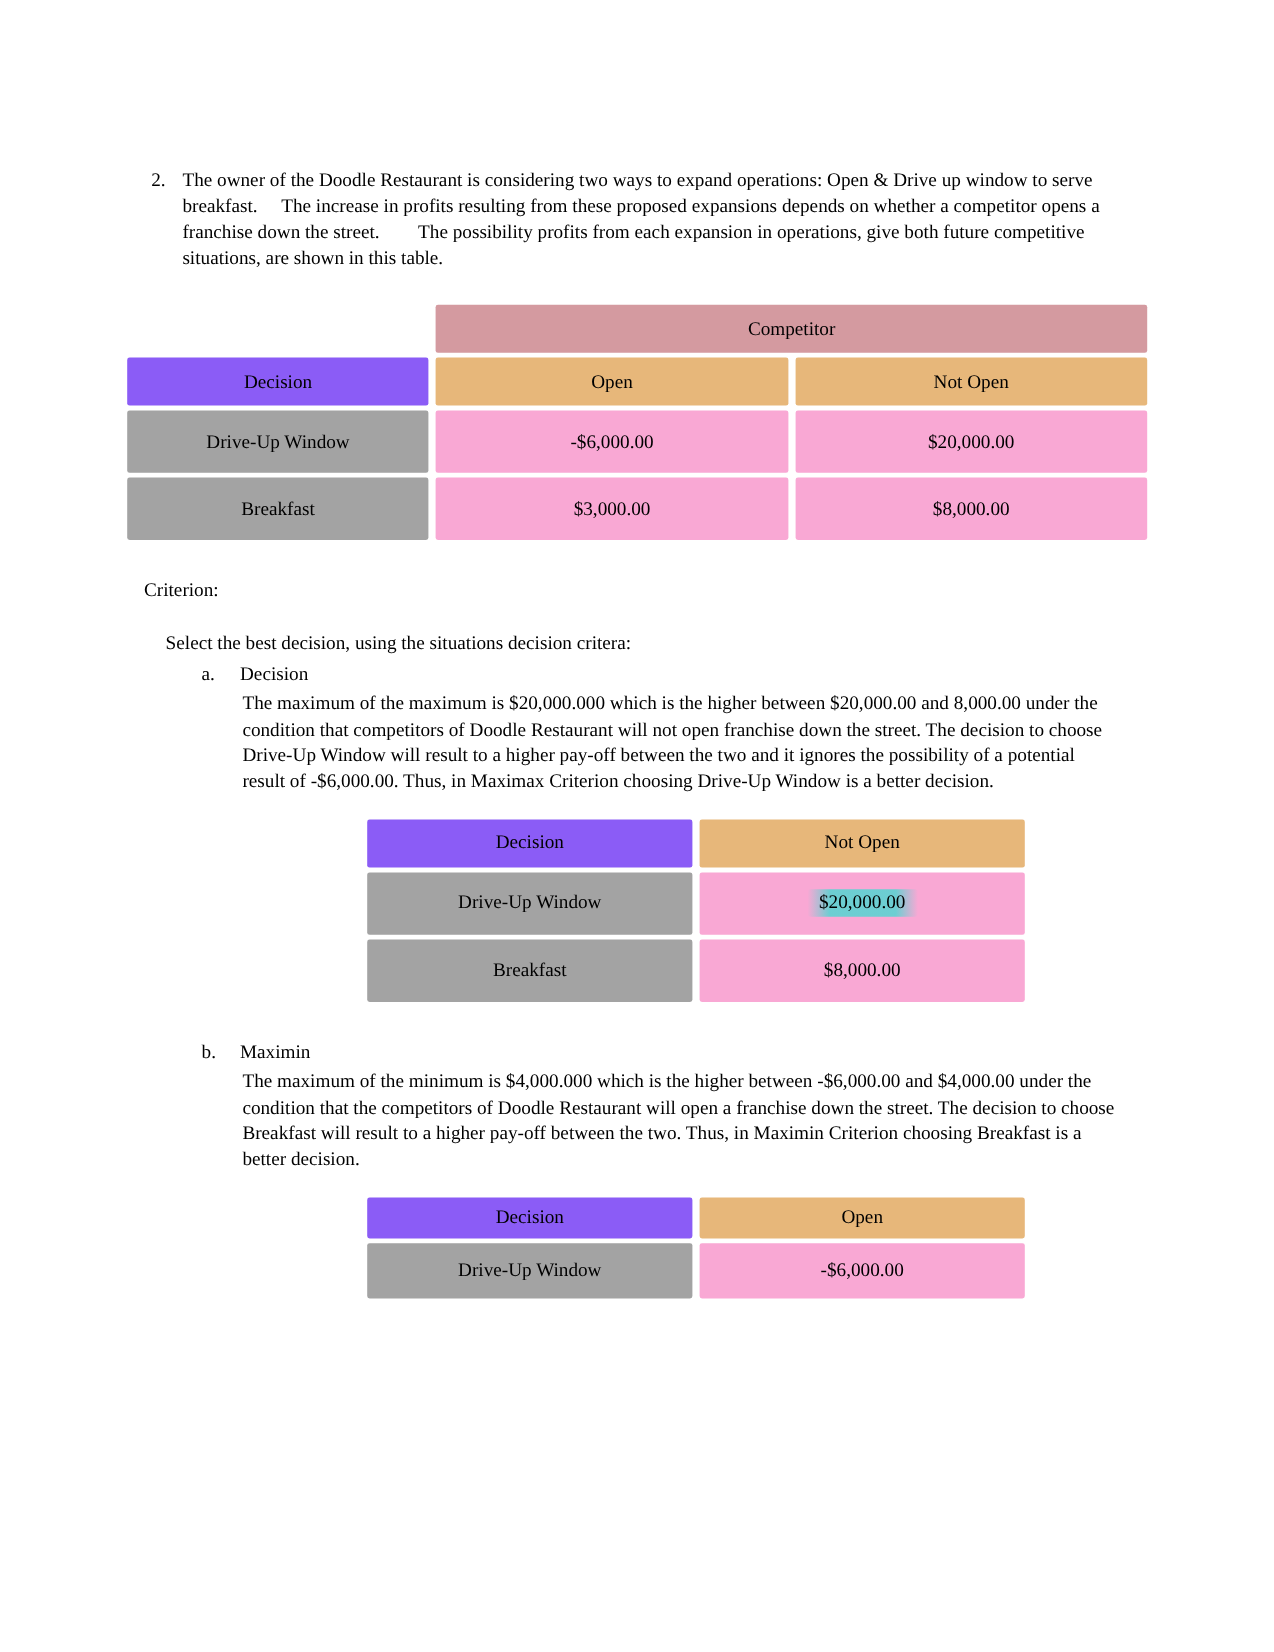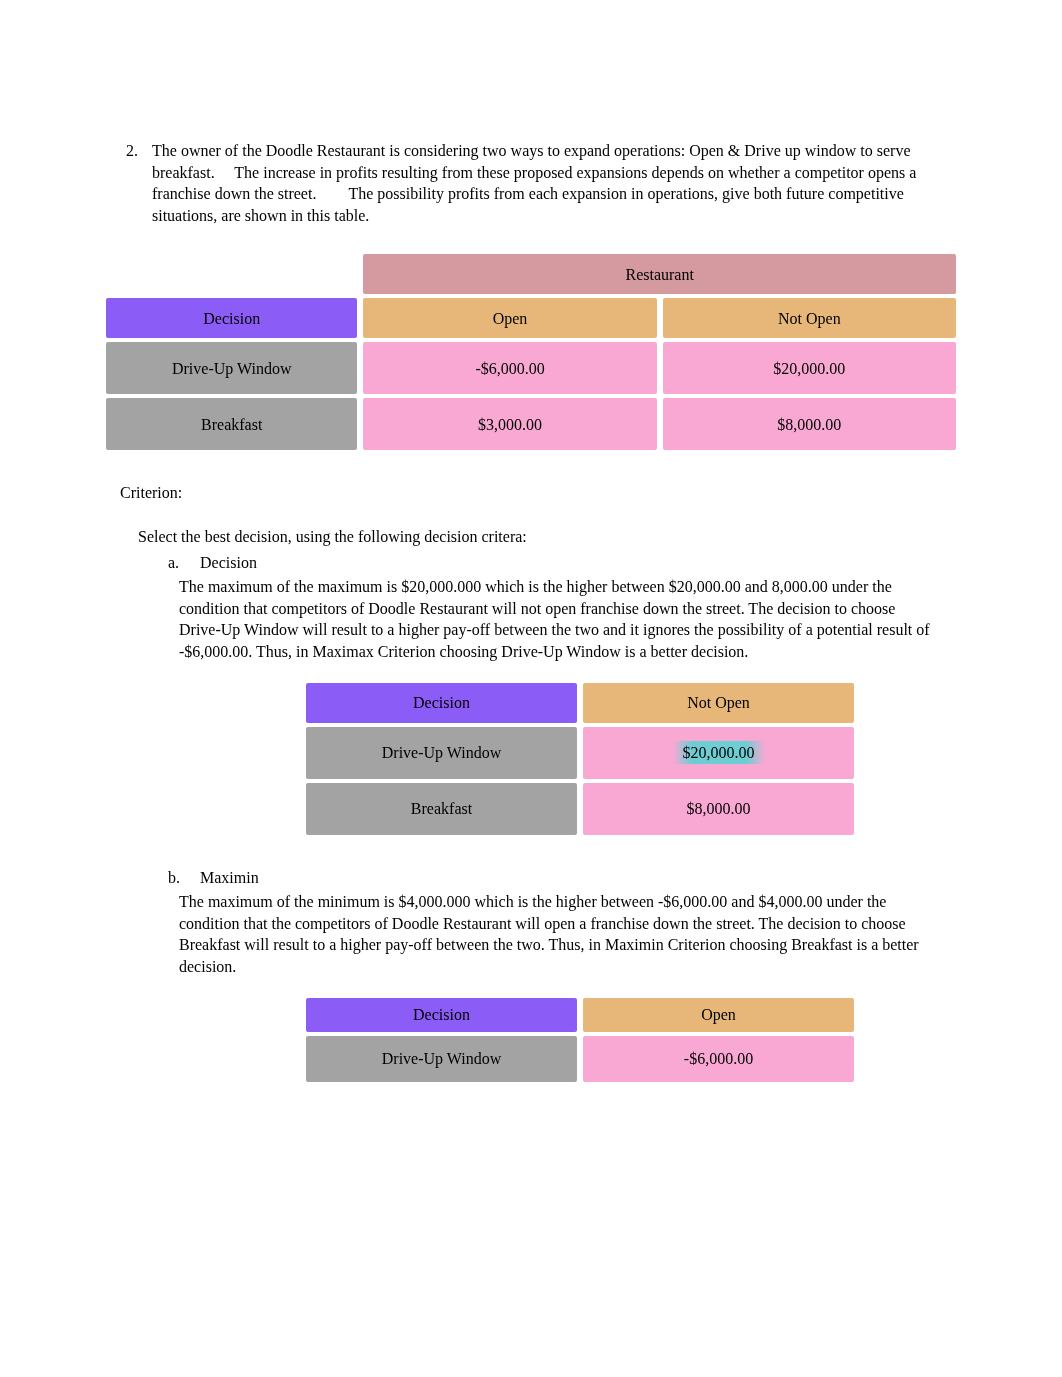--- a/index.html
+++ b/index.html
@@ -36,21 +36,21 @@
       padding: 3px 10px;
       border-radius: 3px;
     }
 
     .required { margin-left: 10px; margin-bottom: 22px; }
     .leadline { margin-left: 28px; margin-bottom: 4px; }
 
     .sub-row { display: flex; margin-left: 58px; margin-bottom: 3px; }
     .sub-letter { width: 32px; text-align: left; flex-shrink: 0; }
     .sub-label { }
-    .sub-text { margin-left: 69px; margin-right: 20px; margin-bottom: 16px; }
+    .sub-text { margin-left: 92px; margin-right: 20px; margin-bottom: 16px; }
 
     .small-table-wrap { margin: 10px 0 28px 190px; width: 560px; }
     table.small { width: 100%; border-collapse: separate; border-spacing: 6px 4px; }
     table.small td, table.small th {
       text-align: center; vertical-align: middle; font-weight: normal; border-radius: 2px;
     }
   </style>
 </head>
 <body>
 
@@ -62,21 +62,21 @@
 <div class="table-wrap">
   <table class="payoff">
     <colgroup>
       <col style="width:30%">
       <col style="width:35%">
       <col style="width:35%">
     </colgroup>
     <tbody>
         <tr>
       <td></td>
-      <td class="hdr-competitor" colspan="2">Restaurant</td>
+      <td class="hdr-competitor" colspan="2">Competitor</td>
     </tr>
     <tr>
       <td class="hdr-decision">Decision</td>
       <td class="hdr-cols">Open</td>
       <td class="hdr-cols">Not Open</td>
     </tr>
     <tr>
       <td class="cell-row-hdr">Drive-Up Window</td>
       <td class="cell-val">-$6,000.00</td>
       <td class="cell-val">$20,000.00</td>
@@ -84,21 +84,21 @@
     <tr>
       <td class="cell-row-hdr">Breakfast</td>
       <td class="cell-val">$3,000.00</td>
       <td class="cell-val">$8,000.00</td>
     </tr>
   </tbody>
     </table>
 </div>
 
 <div class="required">Criterion:</div>
-<div class="leadline">Select the best decision, using the following decision critera:</div>
+<div class="leadline">Select the best decision, using the situations decision critera:</div>
 
 <div class="sub-row">
   <div class="sub-letter">a.</div>
   <div class="sub-label">Decision</div>
 </div>
 <div class="sub-text">The maximum of the maximum is $20,000.000 which is the higher between $20,000.00 and 8,000.00 under the condition that competitors of Doodle Restaurant will not open franchise down the street. The decision to choose Drive-Up Window will result to a higher pay-off between the two and it ignores the possibility of a potential result of -$6,000.00. Thus, in Maximax Criterion choosing Drive-Up Window is a better decision.</div>
 
 <div class="small-table-wrap">
   <table class="small">
     <colgroup>

